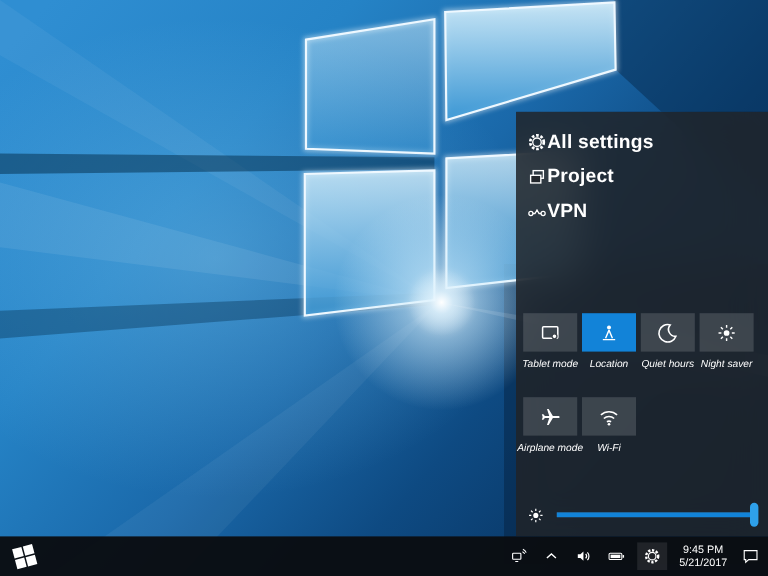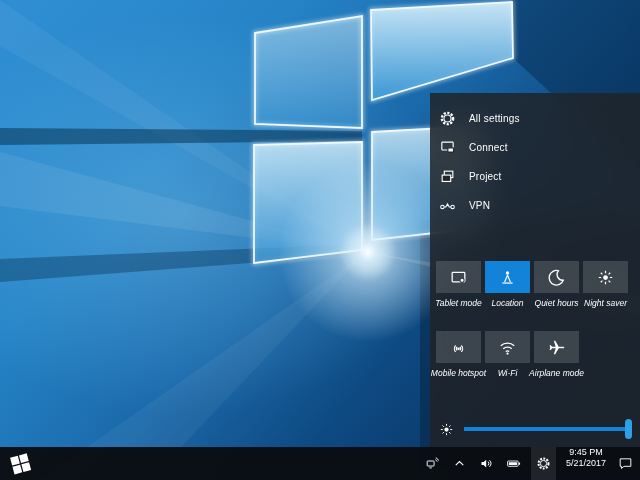--- a/index.html
+++ b/index.html
@@ -8,21 +8,21 @@
   .wallpaper{position:absolute;inset:0;}
 
   
   .panel{position:absolute;left:430px;top:93px;width:210px;height:354px;
     background:var(--panel-bg,rgba(32,36,41,.84));
     -webkit-backdrop-filter:blur(16px) brightness(.92);
     backdrop-filter:blur(16px) brightness(.92);}
   .menu{position:absolute;top:11px;left:0;right:0;}
   .menu-item{display:flex;align-items:center;height:29px;padding-left:9px;cursor:default;}
   .menu-item svg{width:17px;height:17px;flex:0 0 17px;}
-  .menu-item span{margin-left:13px;font-size:10px;letter-spacing:.2px;}
+  .menu-item span{font-size:16px;letter-spacing:.2px;font-weight:bold;}
 
   .tiles{position:absolute;top:168px;left:6px;display:grid;
     grid-template-columns:repeat(4,45px);column-gap:4px;row-gap:13px;}
   .cell{width:45px;}
   .tile{display:flex;align-items:center;justify-content:center;width:45px;height:32px;
     border:none;background:var(--tile-bg,rgba(255,255,255,.15));padding:0;}
   .tile svg{width:19px;height:19px;}
   .cell.on .tile{background:var(--accent,#1283d8);}
   .cell.disabled .tile{background:rgba(255,255,255,.07);}
   .cell.disabled .tile svg{opacity:.45;}
@@ -39,21 +39,21 @@
   .slider-fill{position:absolute;left:0;top:0;bottom:0;background:var(--accent,#1283d8);}
   .slider-thumb{position:absolute;right:-1px;top:50%;width:7px;height:20px;
     transform:translateY(-50%);border-radius:3.5px;background:var(--accent-bright,#2ea0ea);}
 
   
   .taskbar{position:absolute;left:0;right:0;bottom:0;height:33px;
     background:var(--taskbar-bg,rgba(10,13,18,.97));}
   .brand{position:absolute;left:8px;top:0;bottom:0;display:flex;align-items:center;}
   .brand svg{width:25px;height:25px;}
   .brand span{margin-left:11px;font-size:13px;letter-spacing:.3px;}
-  .tray{position:absolute;right:5px;top:0;bottom:0;display:flex;gap:8px;}
+  .tray{position:absolute;right:5px;top:0;bottom:0;display:flex;align-items:center;gap:8px;}
   .tray svg{width:15px;height:15px;display:block;}
   .tray-btn{display:flex;align-items:center;justify-content:center;padding:2px;}
   .tray-btn.active{background:rgba(255,255,255,.09);padding:4px 5px;}
   .clock{font-size:9px;line-height:11px;text-align:center;padding:0 2px;}
 </style>
 </head>
 <body>
 
 <div class="screen">
 
@@ -119,27 +119,20 @@
     <div class="menu">
       <div class="menu-item">
         <svg viewBox="0 0 24 24">
           <circle cx="12" cy="12" r="8" fill="none" stroke="#fff" stroke-width="3.2" stroke-dasharray="3.1 2.1"></circle>
           <circle cx="12" cy="12" r="5" fill="none" stroke="#fff" stroke-width="1.6"></circle>
         </svg>
         <span>All settings</span>
       </div>
       <div class="menu-item">
         <svg viewBox="0 0 24 24" fill="none" stroke="#fff" stroke-width="1.6">
-          <rect x="4" y="4.5" width="16" height="11" rx="1"></rect>
-          <rect x="12.5" y="12.5" width="8" height="6" rx="1" fill="#fff" stroke="#23272c" stroke-width="1.6"></rect>
-        </svg>
-        <span>Connect</span>
-      </div>
-      <div class="menu-item">
-        <svg viewBox="0 0 24 24" fill="none" stroke="#fff" stroke-width="1.6">
           <rect x="7.5" y="4.5" width="12" height="9"></rect>
           <rect x="4.5" y="10" width="12" height="9" fill="#23272c"></rect>
         </svg>
         <span>Project</span>
       </div>
       <div class="menu-item">
         <svg viewBox="0 0 24 24" fill="none" stroke="#fff" stroke-width="1.5">
           <circle cx="4.8" cy="14" r="2.4"></circle>
           <circle cx="19.2" cy="14" r="2.4"></circle>
           <path d="M7.2 14 H9.6 L12 9.8 L14.4 14 H16.8"></path>
@@ -180,46 +173,36 @@
         <button class="tile">
           <svg viewBox="0 0 24 24" fill="none" stroke="#fff" stroke-width="1.5">
             <circle cx="12" cy="12" r="3" fill="#fff" stroke="none"></circle>
             <path d="M12 3.5 V6.5 M12 17.5 V20.5 M3.5 12 H6.5 M17.5 12 H20.5 M6 6 l2.1 2.1 M15.9 15.9 L18 18 M18 6 l-2.1 2.1 M8.1 15.9 L6 18"></path>
           </svg>
         </button>
         <div class="tile-label">Night saver</div>
       </div>
       <div class="cell off">
         <button class="tile">
-          <svg viewBox="0 0 24 24" fill="none" stroke="#fff" stroke-width="1.5">
-            <circle cx="12" cy="13.5" r="1.5" fill="#fff" stroke="none"></circle>
-            <path d="M8.4 9.5 A5.8 5.8 0 0 0 8.4 17.5 M10.2 11.3 A3.2 3.2 0 0 0 10.2 15.7"></path>
-            <path d="M15.6 9.5 A5.8 5.8 0 0 1 15.6 17.5 M13.8 11.3 A3.2 3.2 0 0 1 13.8 15.7"></path>
-          </svg>
-        </button>
-        <div class="tile-label">Mobile hotspot</div>
+          <svg viewBox="0 0 24 24">
+            <path transform="rotate(90 12 12)" d="M12 2 C12.6 2 13.1 2.8 13.1 3.8 V9.2 L20.5 13.6 V15.4 L13.1 13 V17.6 L15 19.2 V20.8 L12 19.9 L9 20.8 V19.2 L10.9 17.6 V13 L3.5 15.4 V13.6 L10.9 9.2 V3.8 C10.9 2.8 11.4 2 12 2 Z" fill="#fff"></path>
+          </svg>
+        </button>
+        <div class="tile-label">Airplane mode</div>
       </div>
       <div class="cell off">
         <button class="tile">
           <svg viewBox="0 0 24 24" fill="none" stroke="#fff" stroke-width="1.7">
             <path d="M3.5 9.8 A12.5 12.5 0 0 1 20.5 9.8"></path>
             <path d="M6.6 13.6 A8 8 0 0 1 17.4 13.6"></path>
             <path d="M9.8 17 A4 4 0 0 1 14.2 17"></path>
             <circle cx="12" cy="19.6" r="1.4" fill="#fff" stroke="none"></circle>
           </svg>
         </button>
         <div class="tile-label">Wi-Fi</div>
-      </div>
-      <div class="cell off">
-        <button class="tile">
-          <svg viewBox="0 0 24 24">
-            <path transform="rotate(90 12 12)" d="M12 2 C12.6 2 13.1 2.8 13.1 3.8 V9.2 L20.5 13.6 V15.4 L13.1 13 V17.6 L15 19.2 V20.8 L12 19.9 L9 20.8 V19.2 L10.9 17.6 V13 L3.5 15.4 V13.6 L10.9 9.2 V3.8 C10.9 2.8 11.4 2 12 2 Z" fill="#fff"></path>
-          </svg>
-        </button>
-        <div class="tile-label">Airplane mode</div>
       </div>
     </div>
 
     <div class="slider-row">
       <svg class="sun" viewBox="0 0 24 24" fill="none" stroke="#fff" stroke-width="1.6">
         <circle cx="12" cy="12" r="3.4" fill="#fff" stroke="none"></circle>
         <path d="M12 3 V6 M12 18 V21 M3 12 H6 M18 12 H21 M5.6 5.6 l2.2 2.2 M16.2 16.2 L18.4 18.4 M18.4 5.6 l-2.2 2.2 M7.8 16.2 L5.6 18.4"></path>
       </svg>
       <div class="slider-track">
         <div class="slider-fill" style="width: 100%;"></div>

